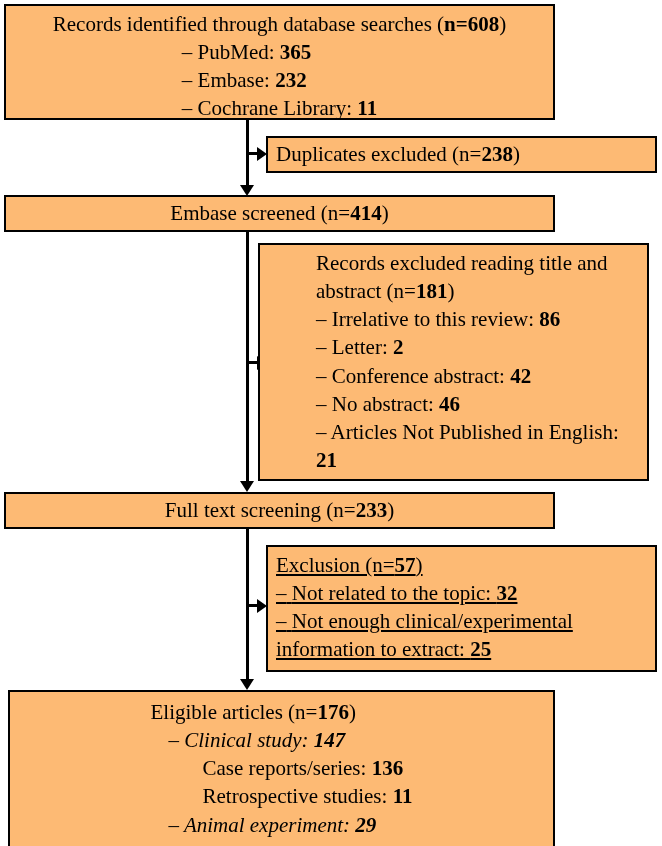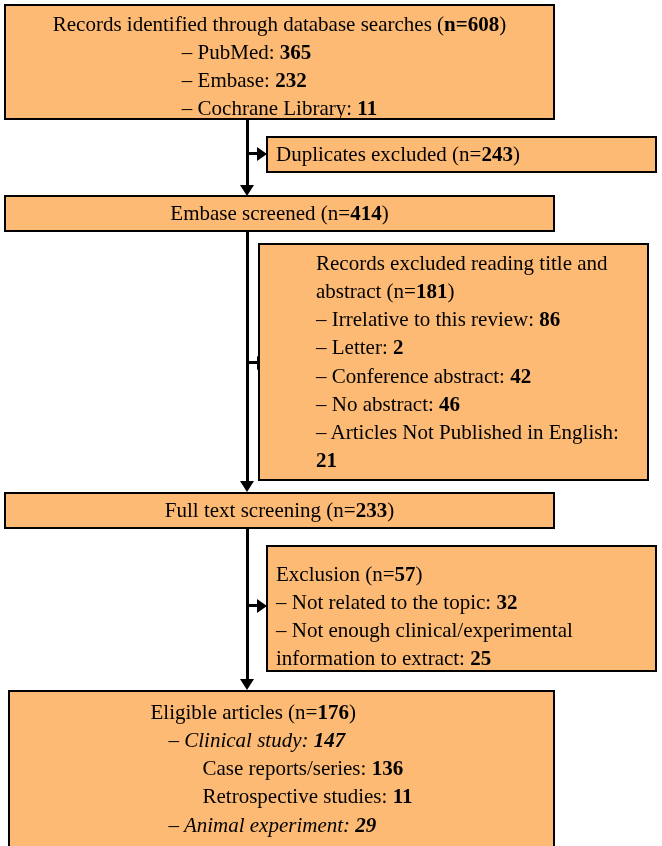--- a/index.html
+++ b/index.html
@@ -112,21 +112,21 @@
 
   <div class="vline" style="left:246px; top:120px; height:67px;"></div>
   <div class="arrow-down" style="left:240px; top:185px;"></div>
 
   <div class="hline" style="left:246px; top:152px; width:16px;"></div>
   <div class="arrow-right" style="left:257px; top:147px;"></div>
 
   <div class="box" style="left:266px; top:136px; width:391px; height:37px;">
     <div class="box-inner" style="padding-top:2px;">
       <div class="ln">
-        <span>Duplicates excluded (n=</span><b>243</b><span>)</span>
+        <span>Duplicates excluded (n=</span><b>238</b><span>)</span>
       </div>
     </div>
   </div>
 
   <div class="box" style="left:4px; top:195px; width:551px; height:37px;">
     <div class="box-inner center-wrap" style="padding-top:2px;">
       <div class="line-c">
         <span>Embase screened (n=</span><b>414</b><span>)</span>
       </div>
     </div>
@@ -176,21 +176,21 @@
     </div>
   </div>
 
   <div class="vline" style="left:246px; top:529px; height:151px;"></div>
   <div class="arrow-down" style="left:240px; top:679px;"></div>
 
   <div class="hline" style="left:246px; top:604px; width:16px;"></div>
   <div class="arrow-right" style="left:257px; top:599px;"></div>
 
   <div class="box" style="left:266px; top:545px; width:391px; height:127px;">
-    <div class="box-inner" style="padding-top:13px;">
+    <div class="box-inner" style="padding-top:4px;text-decoration:underline;">
       <div class="ln">
         <span>Exclusion (n=</span><b>57</b><span>)</span>
       </div>
       <div class="ln">
         <span>–</span>
         <span>Not related to the topic: </span><b>32</b>
       </div>
       <div class="ln-wrap">
         <span>–</span>
         <span>Not enough clinical/experimental information to extract: </span><b>25</b>

